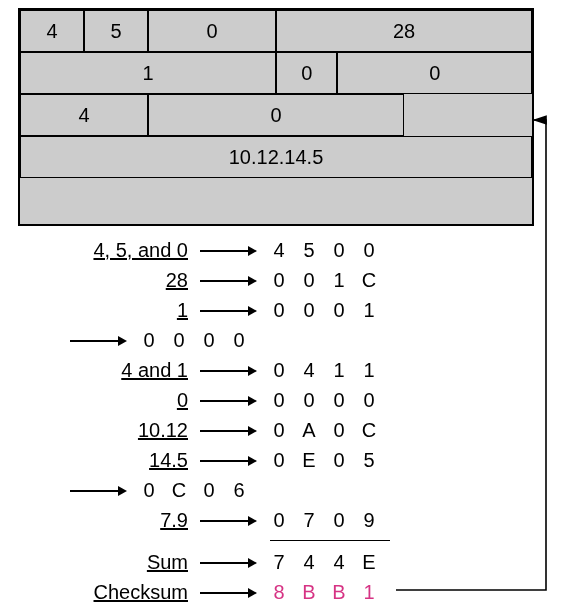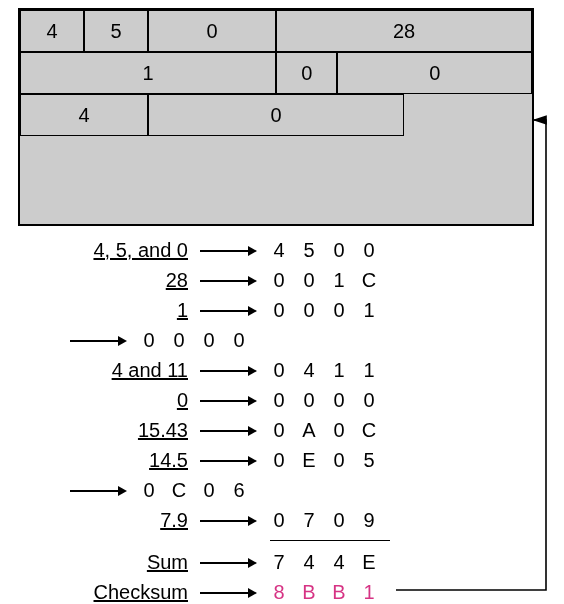--- a/index.html
+++ b/index.html
@@ -51,20 +51,23 @@
   </div>
   <div class="row">
     <div class="cell" style="width:50%">1</div>
     <div class="cell" style="width:12%">0</div>
     <div class="cell" style="width:38%">0</div>
   </div>
   <div class="row">
     <div class="cell" style="width:25%">4</div>
     <div class="cell hl" style="width:50%">0</div>
   </div>
+  <div class="row ip">
+    <div class="cell">10.12.14.5</div>
+  </div>
 </div>
 
 <div class="calc">
     <div class="line">
       <div class="lbl">4, 5, and 0</div>
       <div class="arrow"><svg width="58" height="14" viewBox="0 0 58 14">
           <line x1="0" y1="7" x2="48" y2="7" stroke="#000" stroke-width="1.8"></line>
           <path d="M48,2 L57,7 L48,12 Z" fill="#000"></path>
         </svg></div>
       <div class="digits">
@@ -106,21 +109,21 @@
           <path d="M48,2 L57,7 L48,12 Z" fill="#000"></path>
         </svg></div>
       <div class="digits">
         <span>0</span>
         <span>0</span>
         <span>0</span>
         <span>0</span>
       </div>
     </div>
     <div class="line">
-      <div class="lbl">4 and 11</div>
+      <div class="lbl">4 and 1</div>
       <div class="arrow"><svg width="58" height="14" viewBox="0 0 58 14">
           <line x1="0" y1="7" x2="48" y2="7" stroke="#000" stroke-width="1.8"></line>
           <path d="M48,2 L57,7 L48,12 Z" fill="#000"></path>
         </svg></div>
       <div class="digits">
         <span>0</span>
         <span>4</span>
         <span>1</span>
         <span>1</span>
       </div>
@@ -132,21 +135,21 @@
           <path d="M48,2 L57,7 L48,12 Z" fill="#000"></path>
         </svg></div>
       <div class="digits">
         <span>0</span>
         <span>0</span>
         <span>0</span>
         <span>0</span>
       </div>
     </div>
     <div class="line">
-      <div class="lbl">15.43</div>
+      <div class="lbl">10.12</div>
       <div class="arrow"><svg width="58" height="14" viewBox="0 0 58 14">
           <line x1="0" y1="7" x2="48" y2="7" stroke="#000" stroke-width="1.8"></line>
           <path d="M48,2 L57,7 L48,12 Z" fill="#000"></path>
         </svg></div>
       <div class="digits">
         <span>0</span>
         <span>A</span>
         <span>0</span>
         <span>C</span>
       </div>

